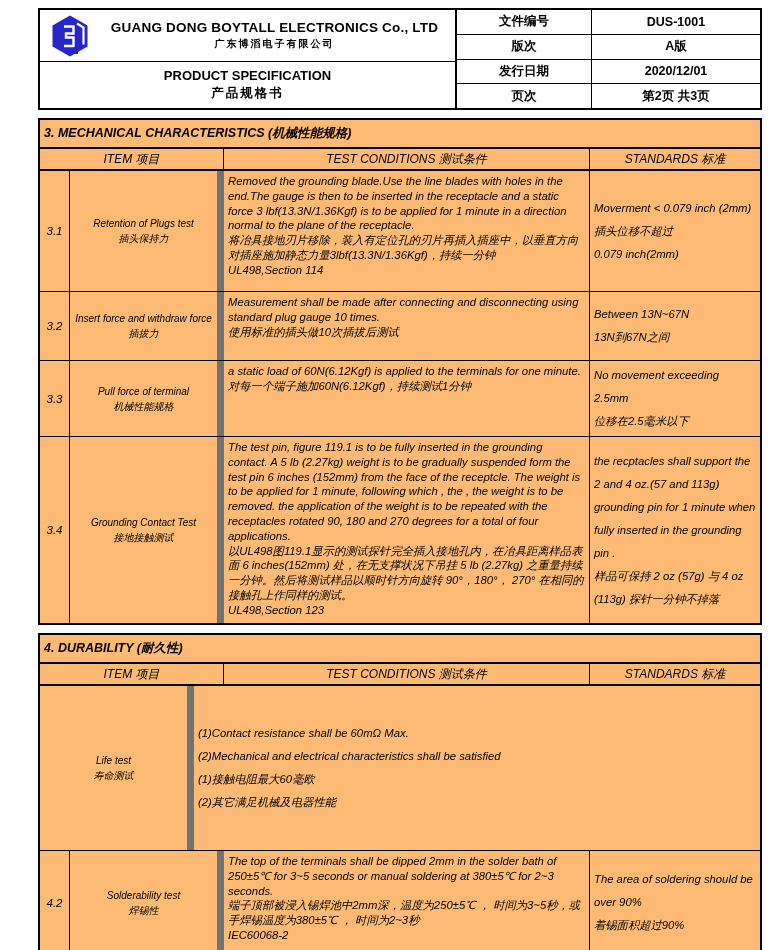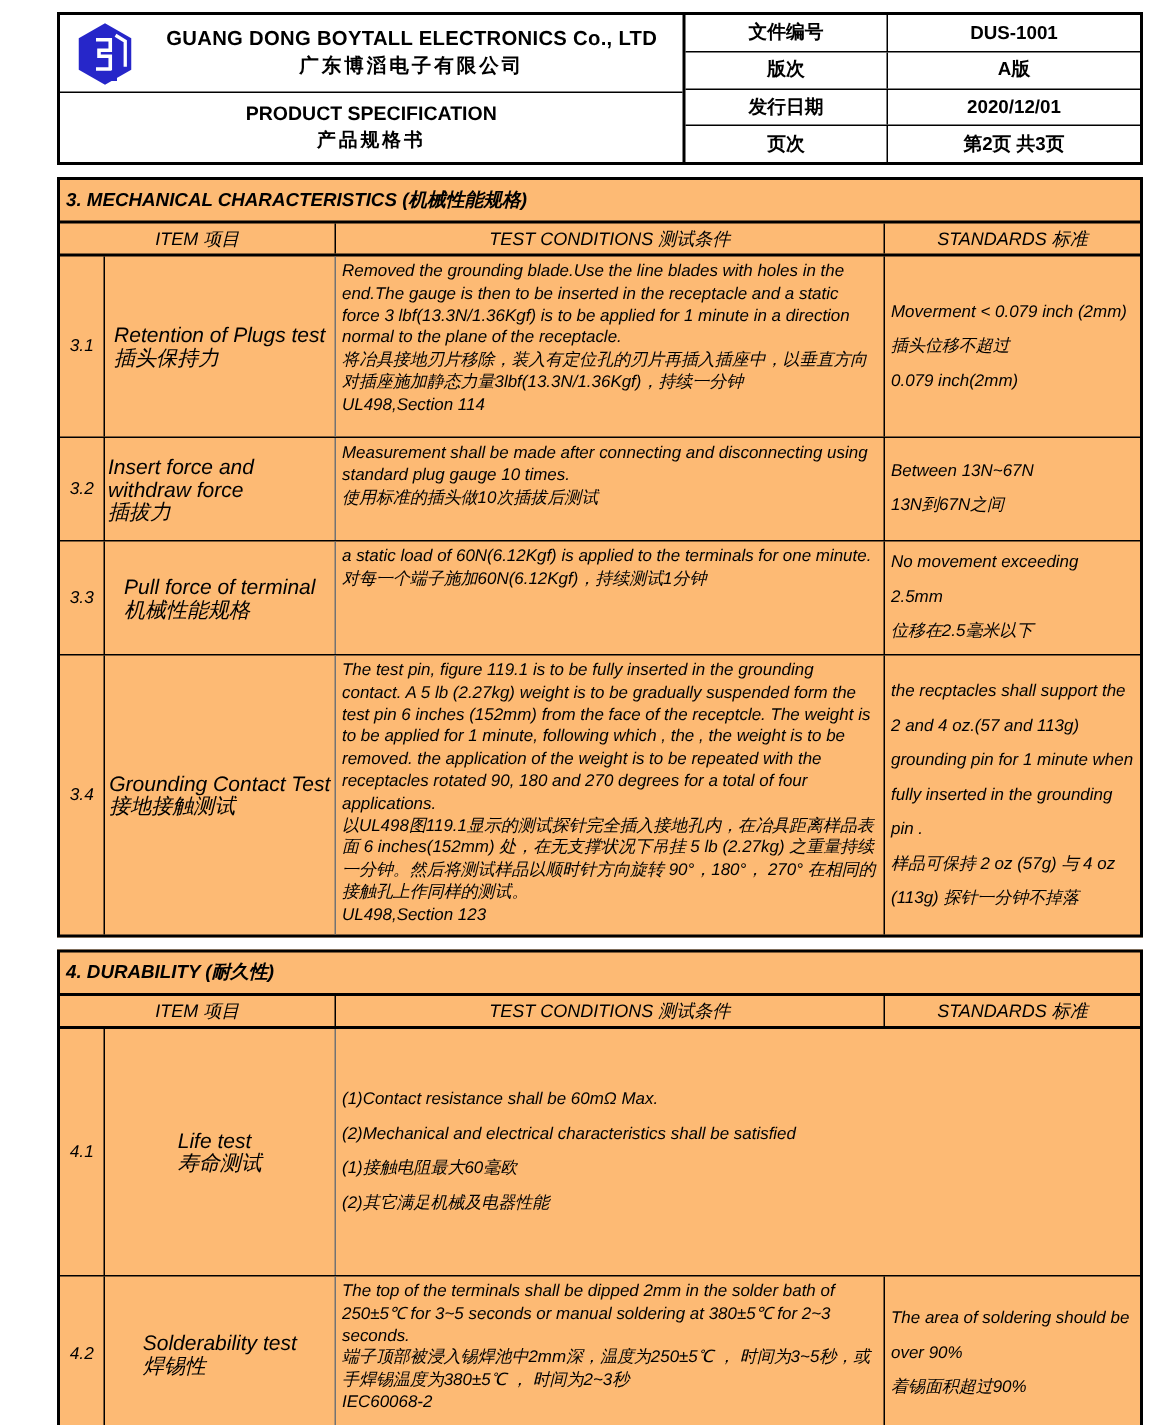--- a/index.html
+++ b/index.html
@@ -12,21 +12,21 @@
   }
   .content { position:absolute; left:38px; top:8px; width:724px; }
 
   
   .header { display:flex; border:2px solid #000; height:102px; background:#fff; }
   .header-left { width:417px; border-right:2px solid #000; display:flex; flex-direction:column; }
   .company-row { height:52px; border-bottom:1px solid #000; display:flex; align-items:center; padding:2px 4px 2px 10px; }
   .logo { flex:0 0 auto; margin-right:8px; display:flex; align-items:center; }
   .company-names { flex:1; text-align:center; }
   .company-en { font-weight:bold; font-size:13.5px; letter-spacing:0.2px; }
-  .company-cn { font-weight:bold; font-size:13px; margin-top:2px; letter-spacing:2px; }
+  .company-cn { font-weight:bold; font-size:10px; margin-top:2px; letter-spacing:2px; }
   .title-row { flex:1; display:flex; flex-direction:column; align-items:center; justify-content:center; }
   .doc-title-en { font-weight:bold; font-size:13px; }
   .doc-title-cn { font-weight:bold; font-size:12.5px; margin-top:2px; letter-spacing:2px;font-family:Liberation Serif, serif; }
   .header-right { flex:1; display:flex; flex-direction:column; }
   .info-row { flex:1; display:flex; border-bottom:1px solid #000; }
   .info-row:last-child { border-bottom:none; }
   .info-label { width:135px; border-right:1px solid #000; display:flex; align-items:center; justify-content:center; font-weight:bold; font-size:12.5px; }
   .info-value { flex:1; display:flex; align-items:center; justify-content:center; font-weight:bold; font-size:12.5px; }
 
   
@@ -34,21 +34,21 @@
   .section-title { border-bottom:2px solid #000; min-height:29px; display:flex; align-items:center; padding:2px 4px; font-weight:bold; font-size:12.5px; }
   .thead { display:flex; border-bottom:2px solid #000; height:22px; font-size:12px; }
   .th { display:flex; align-items:center; justify-content:center; border-right:1px solid #000; }
   .th:last-child { border-right:none; }
   .th-item { width:184px; }
   .th-cond { width:366px; }
   .th-std  { flex:1; }
   .trow { display:flex; }
   .trow + .trow { border-top:1px solid #000; }
   .c-no   { width:30px;  border-right:1px solid #000; display:flex; align-items:center; justify-content:center; font-size:11.5px; }
-  .c-item { width:154px; border-right:1px solid #737373; display:flex; align-items:center; justify-content:center; font-size:14px; line-height:15px; white-space:pre-line; padding:2px; }
+  .c-item { width:154px; border-right:7px solid #737373; display:flex; align-items:center; justify-content:center; text-align:center; font-size:10px; line-height:15px; white-space:pre-line; padding:2px; }
   .c-cond { width:366px; border-right:1px solid #000; padding:3px 4px; font-size:11.3px; line-height:14.8px; white-space:pre-line; }
   .c-std  { flex:1; padding:3px 4px; font-size:11.3px; line-height:23px; white-space:pre-line; display:flex; align-items:center; }
   .h-r31 { min-height:120px; }
   .h-r32 { min-height:69px; }
   .h-r33 { min-height:64px; }
   .h-r34 { min-height:187px; }
   .h-r41 { min-height:164px; }
   .h-r42 { min-height:104px; }
 </style>
 </head>
@@ -151,21 +151,20 @@
 
   <div class="section">
     <div class="section-title">4. DURABILITY (耐久性)</div>
     <div class="thead">
       <div class="th th-item">ITEM 项目</div>
       <div class="th th-cond">TEST CONDITIONS 测试条件</div>
       <div class="th th-std">STANDARDS 标准</div>
     </div>
 
     <div class="trow h-r41">
-      <div class="c-no">4.1</div>
       <div class="c-item">Life test
 寿命测试</div>
       <div class="c-std">(1)Contact resistance shall be 60mΩ Max.
 (2)Mechanical and electrical characteristics shall be satisfied
 (1)接触电阻最大60毫欧
 (2)其它满足机械及电器性能</div>
     </div>
 
     <div class="trow h-r42">
       <div class="c-no">4.2</div>

